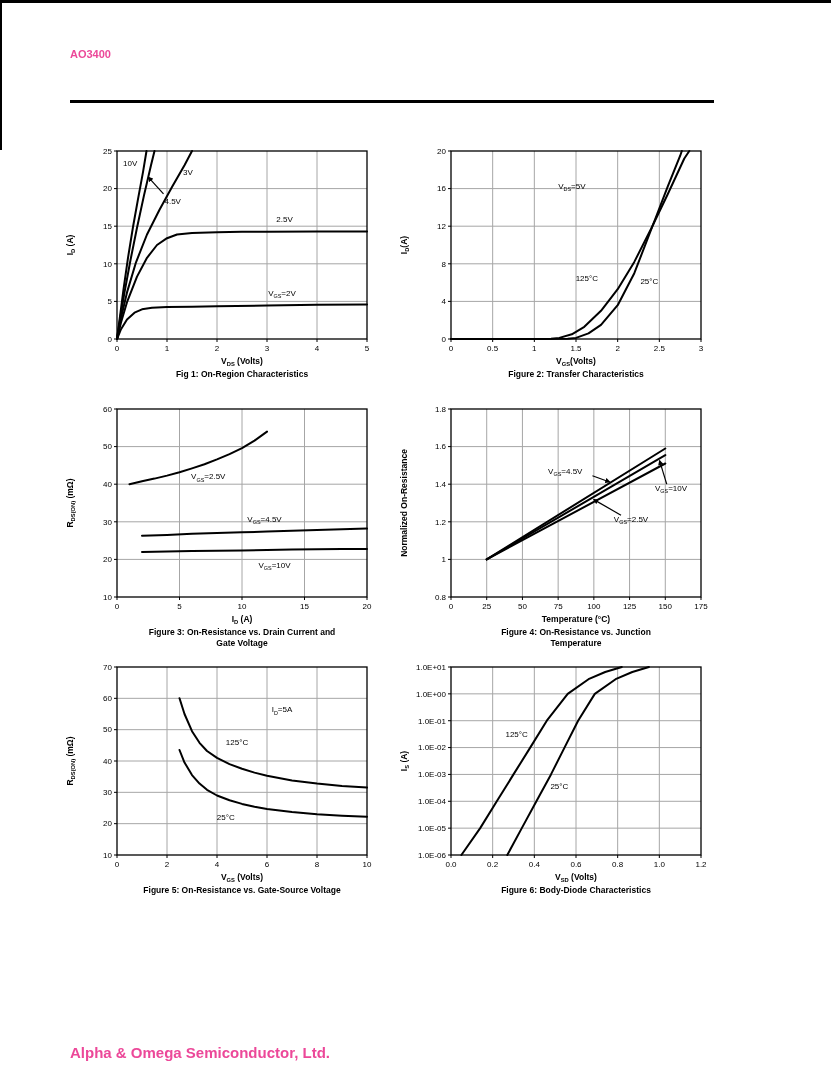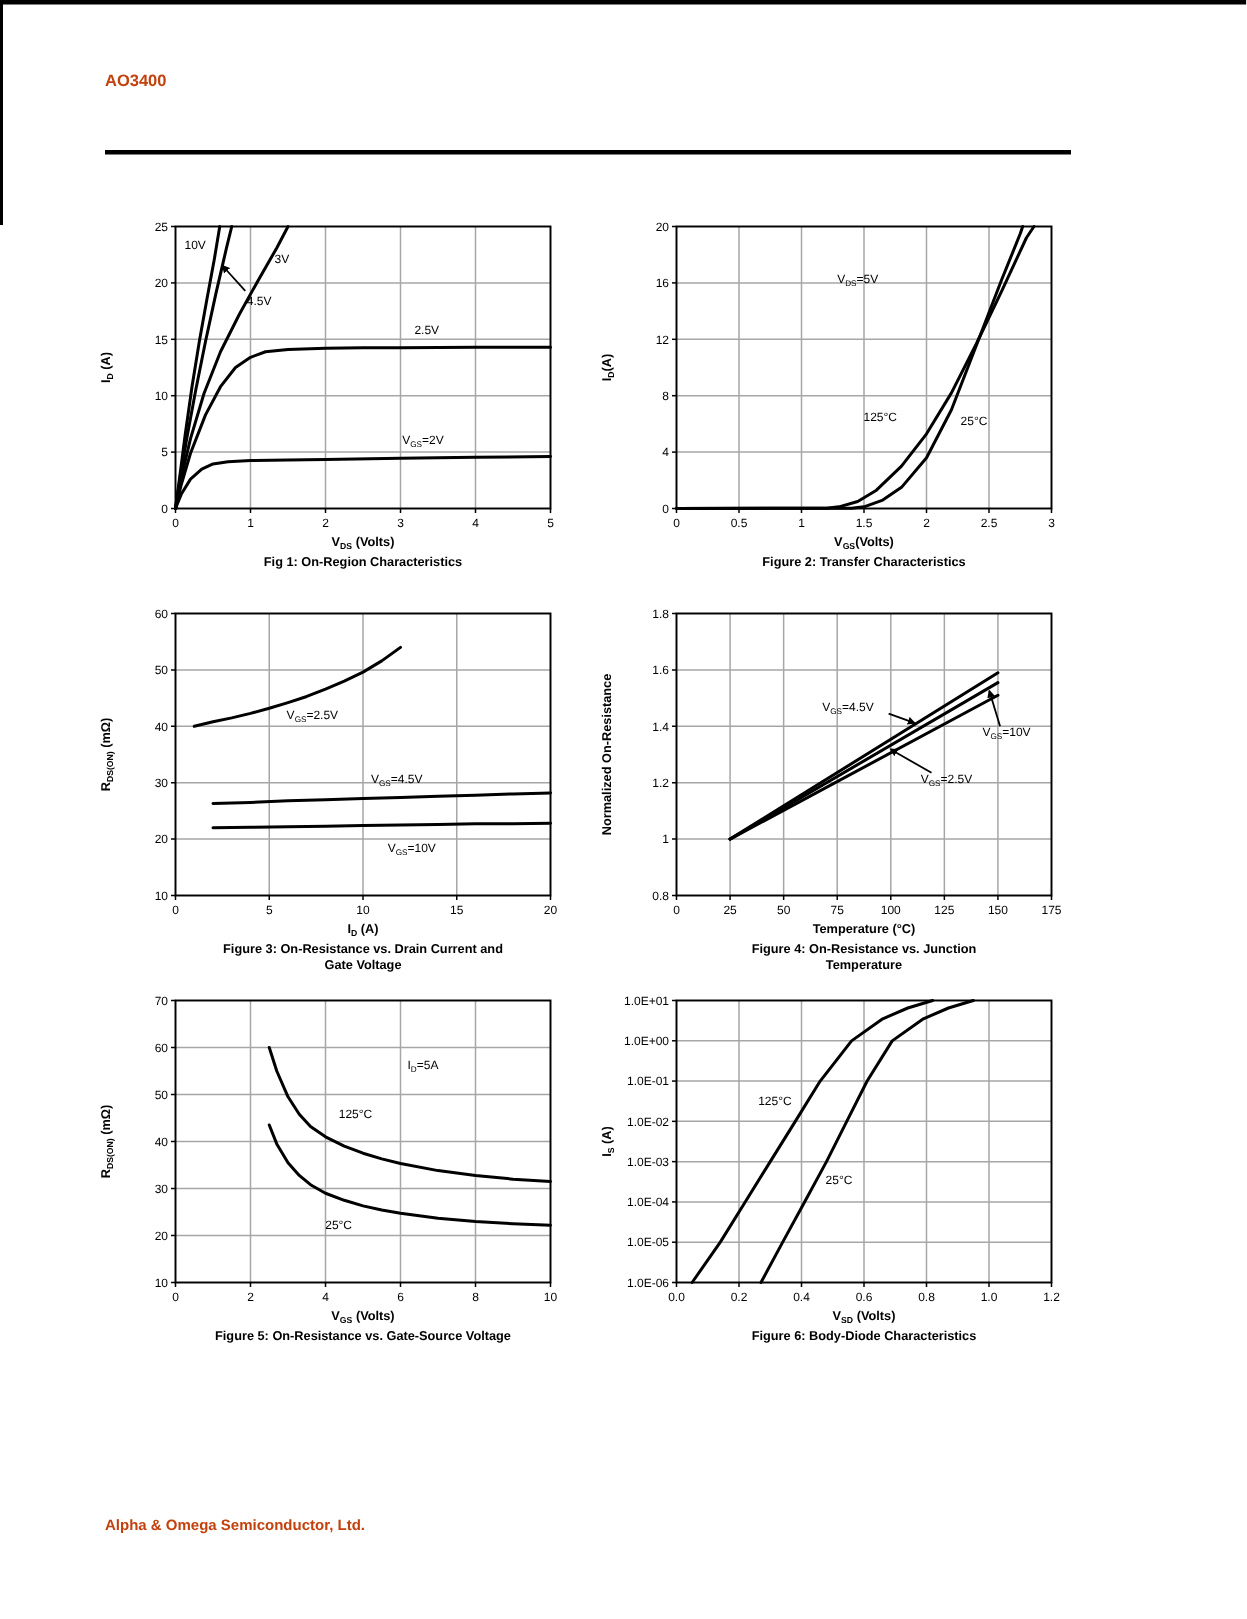--- a/index.html
+++ b/index.html
@@ -1,32 +1,32 @@
 <!DOCTYPE html>
 <html><head>
 <meta charset="utf-8">
 <style>
   html,body{margin:0;padding:0;background:#ffffff;}
   .page{
     position:relative;width:831px;height:1079px;background:#ffffff;
-    font-family:"Liberation Sans",sans-serif;color:#c2410c;overflow:hidden;
+    font-family:"Liberation Sans",sans-serif;color:#ec4899;overflow:hidden;
   }
   .border-top{position:absolute;left:0;top:0;width:831px;height:3px;background:#000;}
   .border-left{position:absolute;left:0;top:0;width:2px;height:150px;background:#000;}
   .part-number{position:absolute;left:70px;top:48px;font-size:11px;font-weight:bold;}
   .rule{position:absolute;left:70px;top:100px;width:644px;height:3px;background:#000;}
   .section-title{position:absolute;left:71px;top:111px;font-size:10.5px;font-weight:400;letter-spacing:0.2px;}
   .charts{
     position:absolute;left:60px;top:143px;
     display:grid;grid-template-columns:334px 334px;grid-auto-rows:252px;row-gap:6px;
   }
   .chart{width:334px;height:252px;}
   .chart svg{display:block;}
   .chart text{font-family:"Liberation Sans",sans-serif;fill:#000;}
-  .footer{position:absolute;left:70px;top:1012px;font-size:10px;font-weight:bold;}
+  .footer{position:absolute;left:70px;top:1044px;font-size:15px;font-weight:bold;}
 </style>
 </head>
 <body>
 
 <div class="page">
   <div class="border-top"></div>
   <div class="border-left"></div>
   <div class="part-number">AO3400</div>
   <div class="rule"></div>
 

